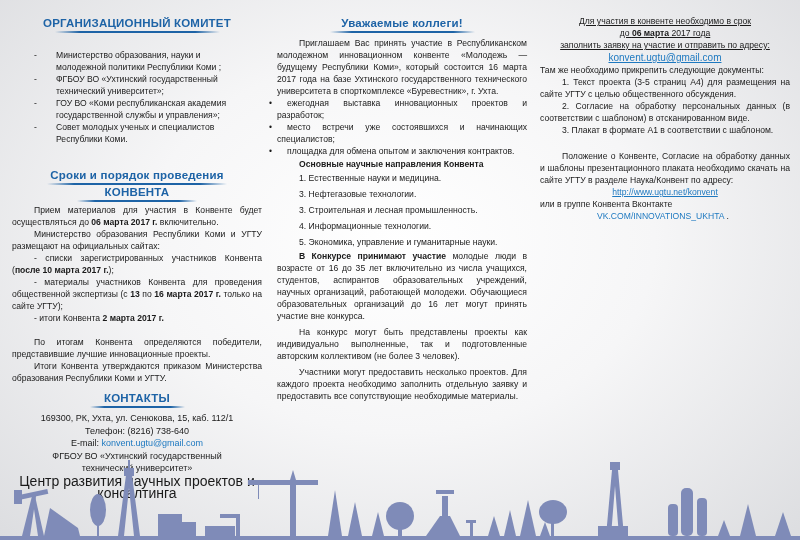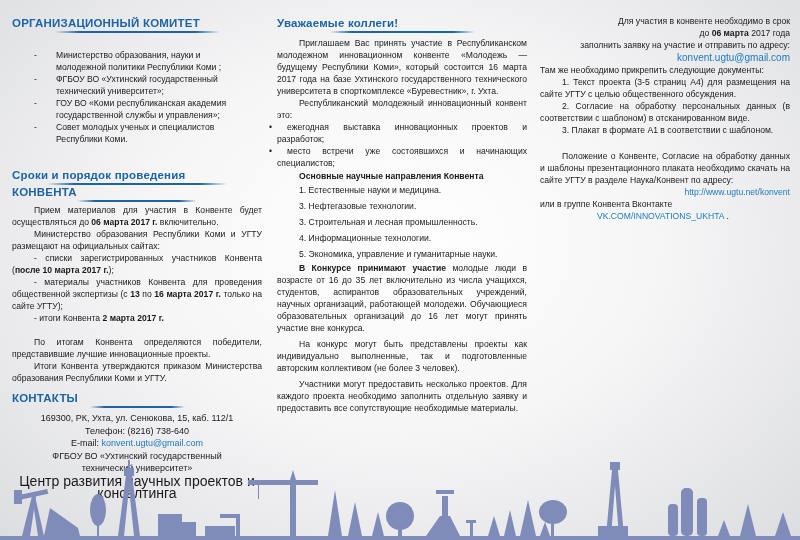--- a/index.html
+++ b/index.html
@@ -8,30 +8,30 @@
     background: radial-gradient(ellipse at 50% 45%, #ffffff 0%, #f6f6f7 45%, #dcdde0 100%);
     font-family: "Liberation Sans", sans-serif;
     color: #1a1a1a;
   }
   .col { position: absolute; top: 0; font-size: 8.6px; line-height: 12px; }
   #col1 { left: 12px; width: 250px; }
   #col2 { left: 277px; width: 250px; }
   #col3 { left: 540px; width: 250px; }
 
   .heading {
-    color: #1d63a6; font-weight: bold; font-size: 11.5px; 
+    color: #1d63a6; font-weight: bold; font-size: 11.5px; text-align: center;
     letter-spacing: 0.2px; margin: 0;
   }
   .hl {
     display: block; height: 2px; margin: 2px auto 4px auto;
     background: linear-gradient(to right, rgba(29,99,166,0) 0%, #1d63a6 15%, #1d63a6 85%, rgba(29,99,166,0) 100%);
   }
   p { margin: 0; text-align: justify; }
   .ind { text-indent: 22px; }
-  .c { text-align: right; }
+  .c { text-align: center; text-decoration: underline; }
   .blue { color: #1e79c0; }
   b { font-weight: bold; }
 
   ul.dash { list-style: none; margin: 16px; padding: 0; }
   ul.dash li { position: relative; padding-left: 28px; }
   ul.dash li::before { content: "-"; position: absolute; left: 6px; }
 
   ul.dot { list-style: none; margin: 0; padding: 0; }
   ul.dot li { position: relative; text-indent: 10px; text-align: justify; }
   ul.dot li::before { content: "•"; position: absolute; left: -8px; text-indent: 0; }
@@ -80,24 +80,24 @@
     <div style="padding:0 38px">ФГБОУ ВО «Ухтинский государственный технический университет»</div>
     <div style="font-size:14px">Центр развития научных проектов и консалтинга</div>
   </div>
 </div>
 
 <div class="col" id="col2">
   <div style="height:17px"></div>
   <h2 class="heading">Уважаемые коллеги!</h2>
   <span class="hl" style="width:145px"></span>
   <p class="ind">Приглашаем Вас принять участие в Республиканском молодежном инновационном конвенте «Молодежь — будущему Республики Коми», который состоится 16 марта 2017 года на базе Ухтинского государственного технического университета в спорткомплексе «Буревестник», г. Ухта.</p>
-  <p class="ind">Республиканский молодежный инновационный конвент это:</p>
   <ul class="dot" style="margin-left:0">
     <li>ежегодная выставка инновационных проектов и разработок;</li>
     <li>место встречи уже состоявшихся и начинающих специалистов;</li>
+    <li>площадка для обмена опытом и заключения контрактов.</li>
   </ul>
   <p class="ind" style="font-weight:bold;margin-top:1px">Основные научные направления  Конвента</p>
   <ol class="num">
     <li>1.  Естественные науки и медицина.</li>
     <li>3.  Нефтегазовые технологии.</li>
     <li>3.  Строительная и лесная промышленность.</li>
     <li>4.  Информационные технологии.</li>
     <li>5.  Экономика, управление и гуманитарные науки.</li>
   </ol>
   <p class="ind"><b>В Конкурсе принимают участие</b><span> молодые люди в возрасте от 16 до 35 лет включительно из числа учащихся, студентов, аспирантов образовательных учреждений, научных организаций, работающей молодежи. Обучающиеся образовательных организаций до 16 лет могут принять участие вне конкурса.</span></p>

